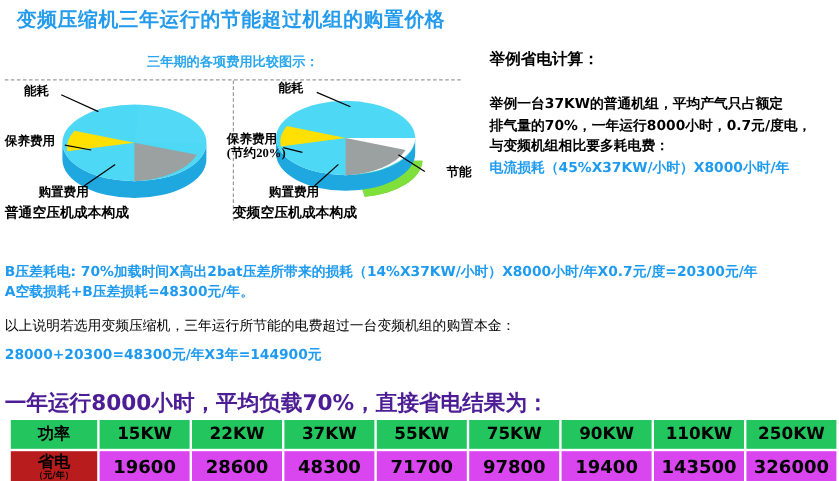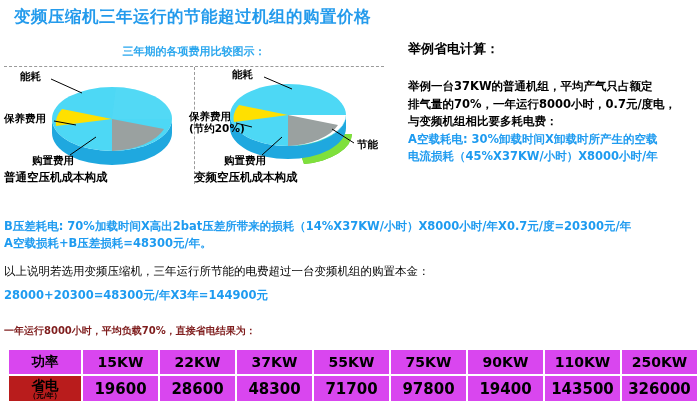--- a/index.html
+++ b/index.html
@@ -65,20 +65,21 @@
     top: 0px;
     width: 0px;
     height: 117px;
     border-left: 1px dashed #9a9a9a;
   }
   .pie-panel {
     position: absolute;
     top: 0;
     width: 190px;
     height: 117px;
+    font-family: Liberation Serif, serif;
   }
   .pie-panel.left { left: 0px; }
   .pie-panel.right { left: 190px; }
 
   .pie-caption {
     position: absolute;
     bottom: -1px;
     left: 0;
     width: 190px;
     text-align: left;
@@ -148,44 +149,44 @@
     line-height: 17px;
     white-space: nowrap;
   }
   .spacer-10 { height: 11px; }
   .spacer-6 { height: 7px; }
 
   .result-heading {
     position: absolute;
     left: 4px;
     top: 324px;
-    font-size: 10px;
-    font-weight: bold;
-    color: #7f1d1d;
+    font-size: 18px;
+    font-weight: bold;
+    color: #4c1d95;
     white-space: nowrap;
   }
 
   
   .savings-table {
     position: absolute;
     left: 7px;
     top: 348px;
     width: 676px;
     border-collapse: separate;
     border-spacing: 2px;
     table-layout: fixed;
   }
   .savings-table td {
     text-align: center;
     vertical-align: middle;
     padding: 0;
     height: 24px;
   }
   .th-cell {
-    background: #d946ef;
+    background: #22c55e;
     font-size: 14px;
     font-weight: bold;
     color: #000;
   }
   .th-cell.label {
     font-size: 13.5px;
   }
   .td-cell {
     background: #d946ef;
     font-size: 15px;
@@ -279,40 +280,39 @@
             <path d="M 94 46 L 40 53 A 58 31 0 0 1 45 36 Z" fill="#FFE000"></path>
           </g>
         </svg>
 
         <div class="pie-label" style="left:38px; top:2px;">能耗</div>
         <div class="pie-label" style="left:-5px; top:44px;">
           <span>保养费用</span><br>
           <span>(节约20%)</span>
         </div>
         <div class="pie-label" style="left:30px; top:88px;">购置费用</div>
-        <div class="pie-label" style="left:163px; top:72px;">节能</div>
+        <div class="pie-label" style="left:178px; top:72px;">节能</div>
 
         <svg style="position:absolute;left:0;top:0;" width="190" height="117">
           <line x1="70" y1="10" x2="98" y2="22" stroke="#000" stroke-width="1"></line>
           <line x1="42" y1="56" x2="58" y2="60" stroke="#000" stroke-width="1"></line>
           <line x1="68" y1="88" x2="88" y2="70" stroke="#000" stroke-width="1"></line>
           <line x1="160" y1="76" x2="138" y2="62" stroke="#000" stroke-width="1"></line>
         </svg>
 
         <div class="pie-caption">变频空压机成本构成</div>
       </div>
     </div>
   </div>
 
   <div class="calc-block">
     <div class="calc-heading">举例省电计算：</div>
     <div class="calc-p">举例一台37KW的普通机组，平均产气只占额定</div>
     <div class="calc-p">排气量的70%，一年运行8000小时，0.7元/度电，</div>
     <div class="calc-p">与变频机组相比要多耗电费：</div>
-    <div class="calc-p blue">A空载耗电: 30%卸载时间X卸载时所产生的空载</div>
     <div class="calc-p blue">电流损耗（45%X37KW/小时）X8000小时/年</div>
   </div>
 
   <div class="mid-block">
     <div class="line-blue">B压差耗电: 70%加载时间X高出2bat压差所带来的损耗（14%X37KW/小时）X8000小时/年X0.7元/度=20300元/年</div>
     <div class="line-blue">A空载损耗+B压差损耗=48300元/年。</div>
     <div class="spacer-10"></div>
     <div class="line-black">以上说明若选用变频压缩机，三年运行所节能的电费超过一台变频机组的购置本金：</div>
     <div class="spacer-6"></div>
     <div class="line-blue">28000+20300=48300元/年X3年=144900元</div>

